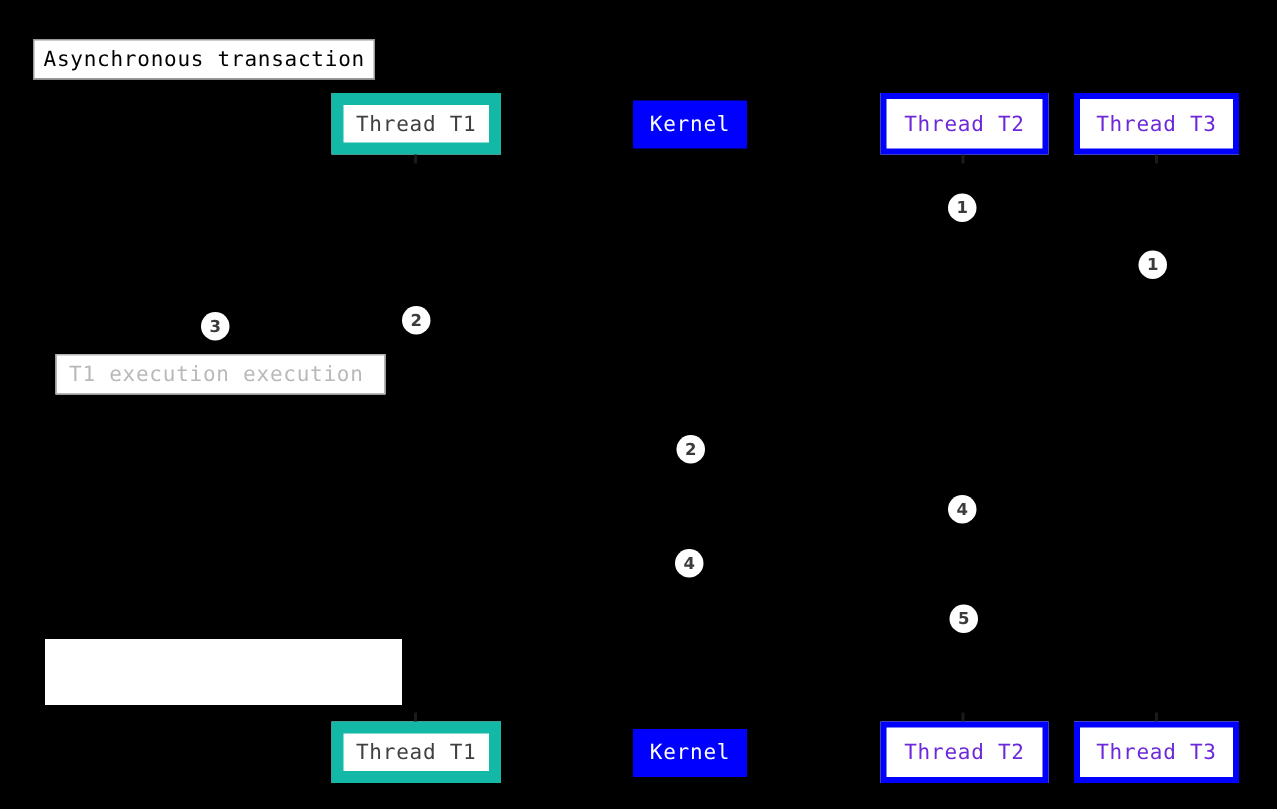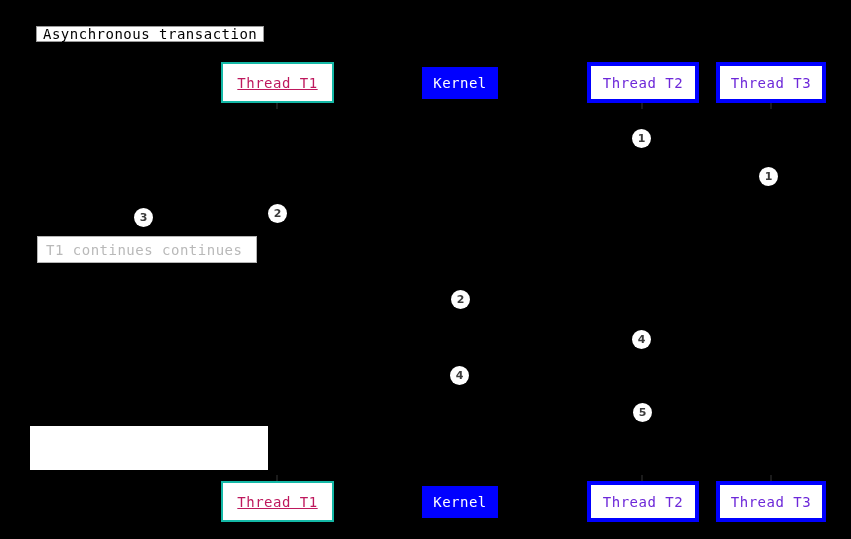--- a/index.html
+++ b/index.html
@@ -40,23 +40,22 @@
     justify-content: flex-start;
   }
 
   
   .participant {
     font-size: 14px;
     letter-spacing: 0.5px;
   }
   .participant.red {
     background: #ffffff;
-    border: 2px solid #14b8a6;
-    color: #be185d;
-    text-decoration: underline;
+    border: 8px solid #14b8a6;
+    color: #404040;
   }
   .participant.blue-outline {
     background: #ffffff;
     border: 4px solid #0000ff;
     color: #6d28d9;
   }
   .participant.blue-fill {
     background: #0000ff;
     border: 0;
     color: #ffffff;
@@ -101,21 +100,21 @@
     box-sizing: border-box;
     line-height: 1;
     font-family: "DejaVu Sans", "Liberation Sans", sans-serif;
   }
 </style>
 </head>
 <body>
 
 <div id="canvas">
 
-  <div class="node title-box" id="title-box" style="left: 36px; top: 26px; width: 228px; height: 16px;">
+  <div class="node title-box" id="title-box" style="left: 22px; top: 26px; width: 228px; height: 27px;">
     <span>Asynchronous transaction</span>
   </div>
 
   <div id="participants-top-layer">
       <div class="node participant red" style="left: 221px; top: 62px; width: 113px; height: 41px;">
         <span>Thread T1</span>
       </div>
       <div class="node participant blue-fill" style="left: 422px; top: 67px; width: 76px; height: 32px;">
         <span>Kernel</span>
       </div>
@@ -146,21 +145,21 @@
       <div class="lifeline-stub" style="left: 276px; top: 103px; height: 6px;"></div>
       <div class="lifeline-stub" style="left: 641px; top: 103px; height: 6px;"></div>
       <div class="lifeline-stub" style="left: 770px; top: 103px; height: 6px;"></div>
       <div class="lifeline-stub" style="left: 276px; top: 475px; height: 6px;"></div>
       <div class="lifeline-stub" style="left: 641px; top: 475px; height: 6px;"></div>
       <div class="lifeline-stub" style="left: 770px; top: 475px; height: 6px;"></div>
     </div>
 
   <div id="notes-layer">
       <div class="node note-box" style="left: 37px; top: 236px; width: 220px; height: 27px;">
-        <span>T1 continues continues</span>
+        <span>T1 execution execution</span>
       </div>
       <div class="node blank-box" style="left: 30px; top: 426px; width: 238px; height: 44px;">
         <span></span>
       </div>
     </div>
 
   <div id="steps-layer">
       <div class="step-badge" style="left: 632px; top: 129px;">1</div>
       <div class="step-badge" style="left: 759px; top: 167px;">1</div>
       <div class="step-badge" style="left: 268px; top: 204px;">2</div>

